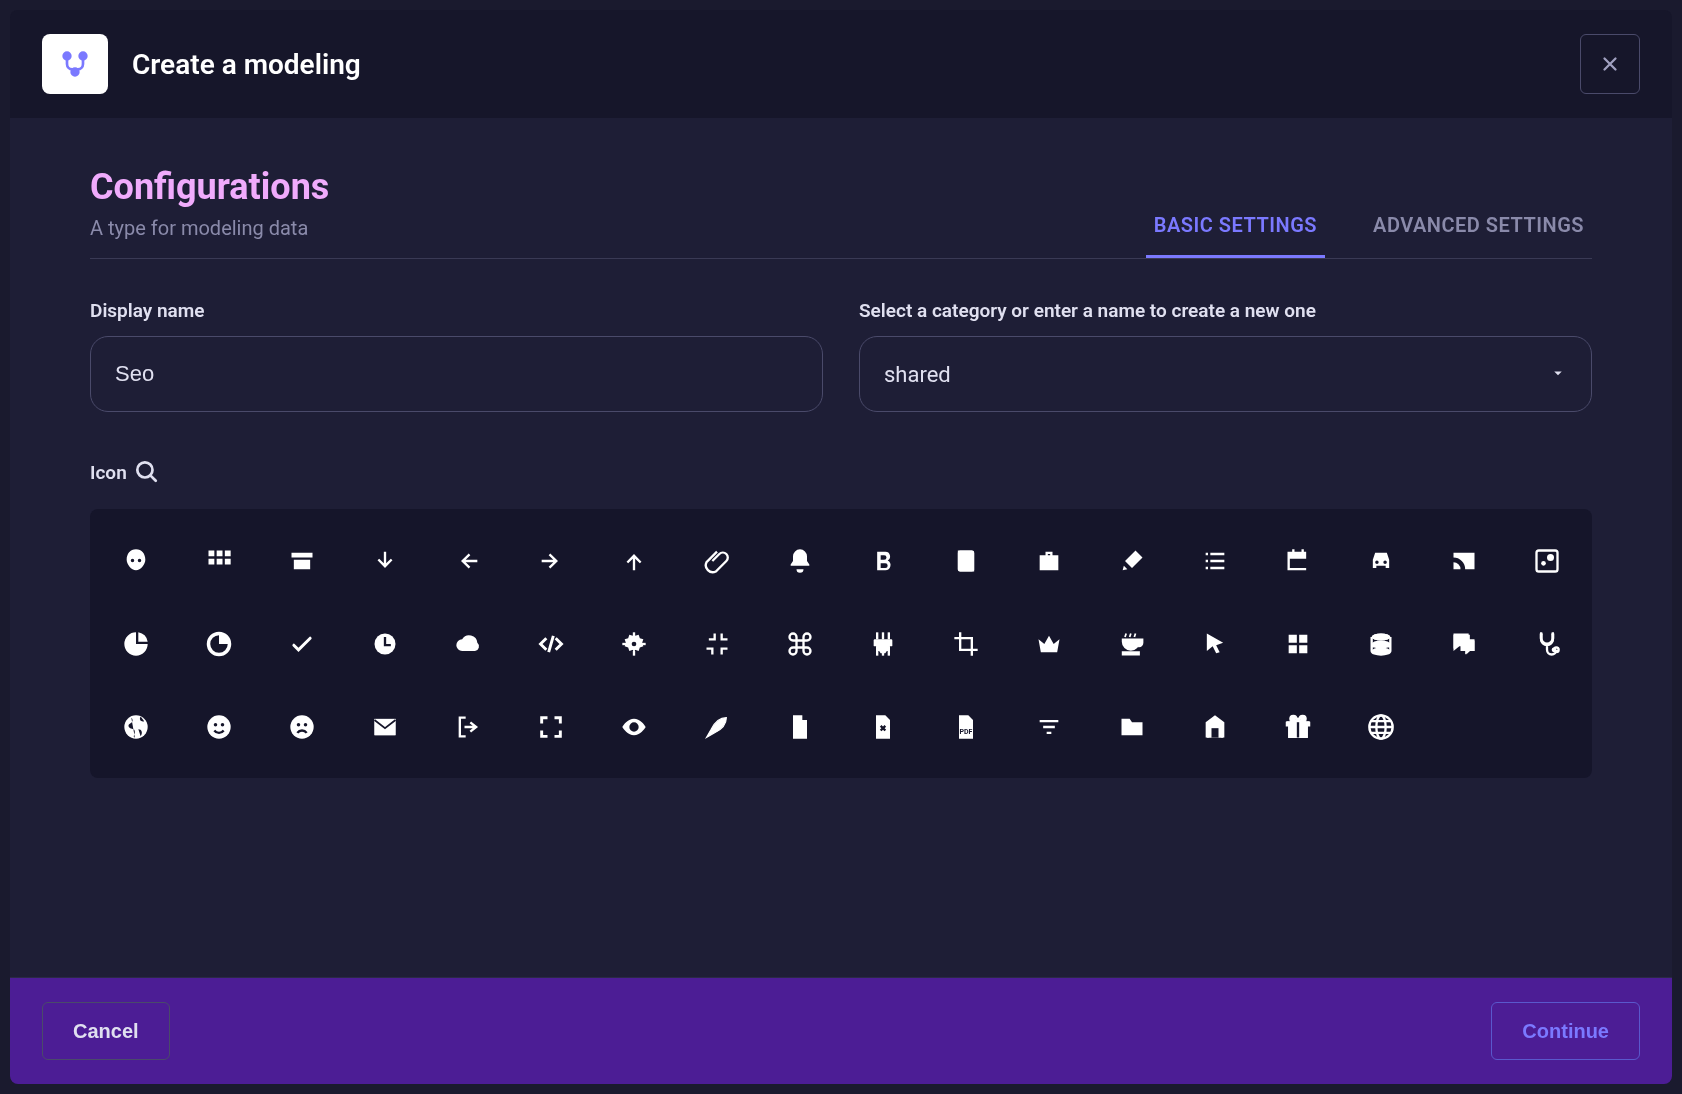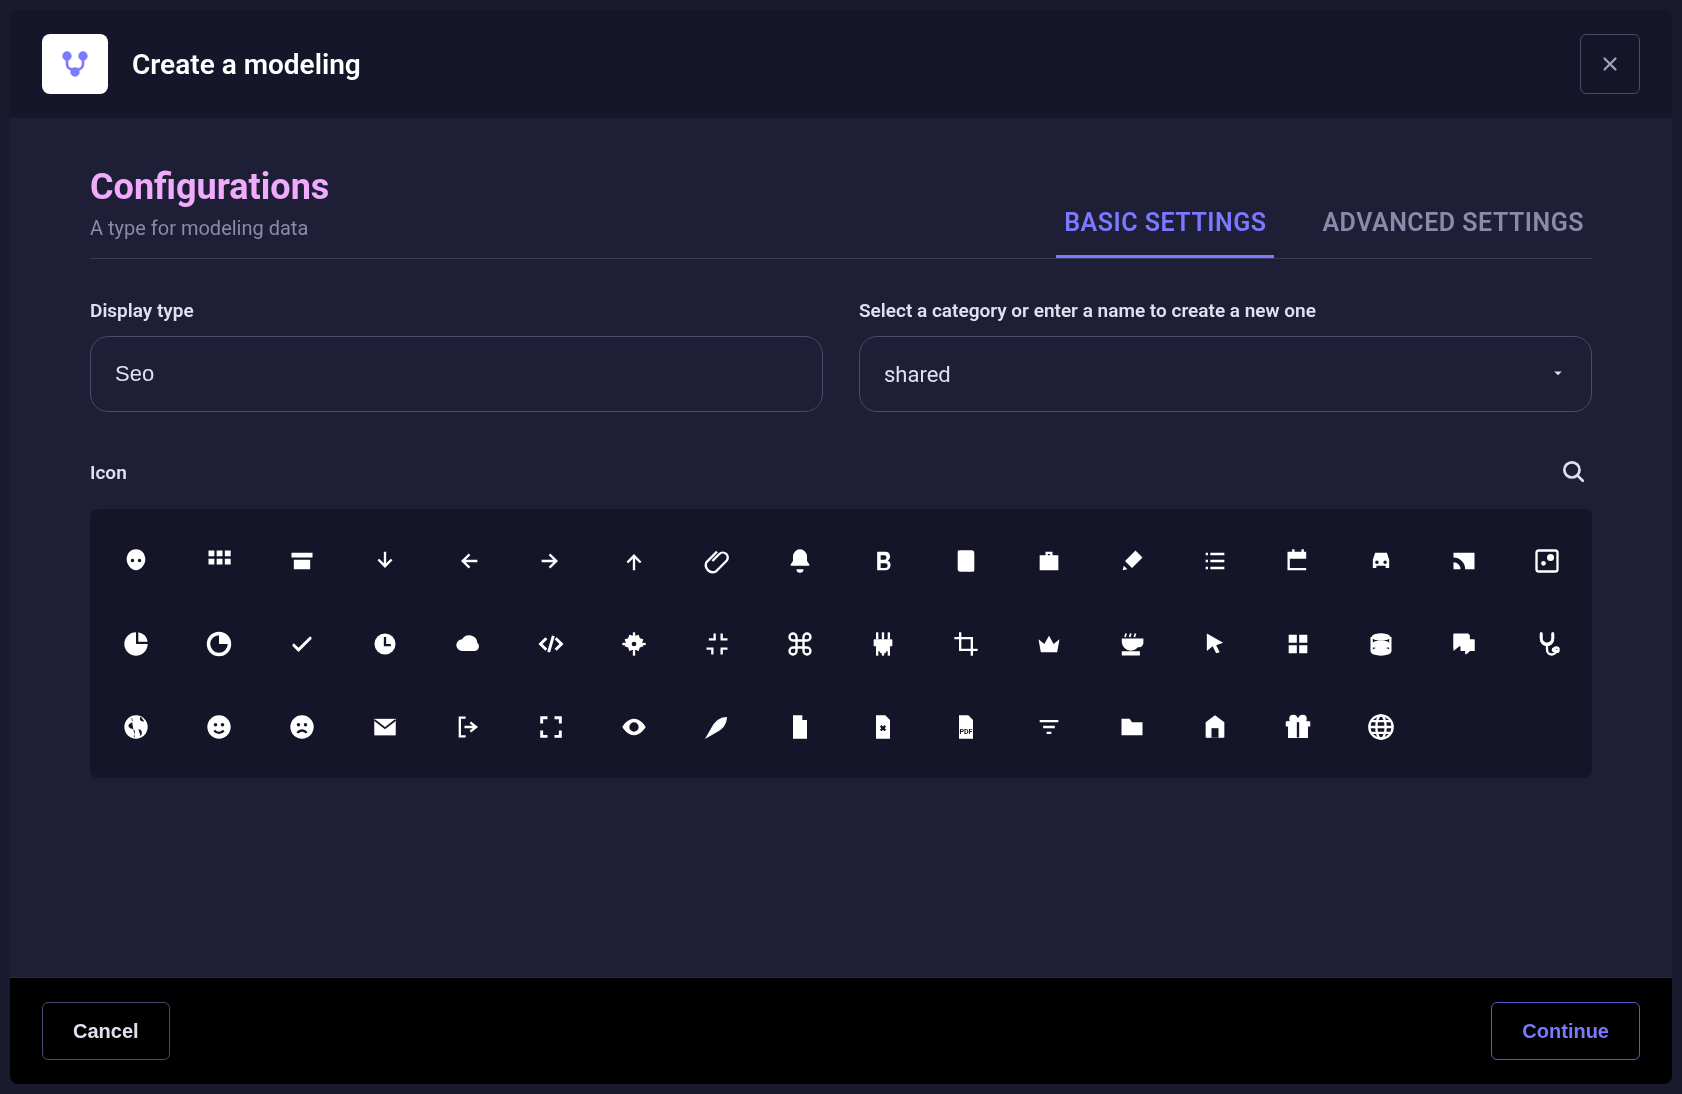--- a/index.html
+++ b/index.html
@@ -82,21 +82,21 @@
     }
     .config-subtitle {
       font-size: 20px;
       color: #8a8aaa;
     }
     .tabs {
       display: flex;
       gap: 40px;
     }
     .tab {
-      font-size: 25px;
+      font-size: 20px;
       font-weight: 600;
       letter-spacing: 0.5px;
       padding: 18px 8px;
       color: #8a8aaa;
       cursor: pointer;
       border-bottom: 3px solid transparent;
       text-transform: uppercase;
     }
     .tab.active {
       color: #7b79ff;
@@ -127,21 +127,21 @@
     .select-wrap { position: relative; }
     .select-box {
       display: flex;
       align-items: center;
       cursor: pointer;
       justify-content: space-between;
     }
     .select-caret { color: #e0e0f0; }
     .icon-section-head {
       display: flex;
-      justify-content: space-between;
+      justify-content: flex-start;
       align-items: center;
       margin-bottom: 16px;
     }
     .icon-search-btn {
       background: transparent;
       border: none;
       color: #e0e0f0;
       cursor: pointer;
       padding: 6px;
     }
@@ -163,21 +163,21 @@
       color: #ffffff;
       border-radius: 6px;
       cursor: pointer;
     }
     .icon-cell svg { width: 28px; height: 28px; }
     .modal-footer {
       display: flex;
       justify-content: space-between;
       align-items: center;
       padding: 24px 32px;
-      background: #000000;
+      background: #4c1d95;
       border-top: 1px solid #2a2a45;
       border-radius: 0 0 8px 8px;
     }
     .btn {
       height: 58px;
       padding: 0 30px;
       border-radius: 6px;
       font-size: 20px;
       font-weight: 600;
       cursor: pointer;
@@ -225,21 +225,21 @@
         <div class="config-subtitle">A type for modeling data</div>
       </div>
       <div class="tabs">
         <div class="tab active">BASIC SETTINGS</div>
         <div class="tab">ADVANCED SETTINGS</div>
       </div>
     </div>
 
     <div class="form-row">
       <div class="form-col">
-        <label class="field-label">Display type</label>
+        <label class="field-label">Display name</label>
         <input class="text-input" type="text" value="Seo" style="">
       </div>
       <div class="form-col">
         <label class="field-label">Select a category or enter a name to create a new one</label>
         <div class="select-wrap">
           <div class="select-box">
             <span>shared</span>
             <span class="select-caret">
               <svg width="18" height="18" viewBox="0 0 24 24" fill="currentColor">
                   <path d="M7 10l5 5 5-5z"></path>

